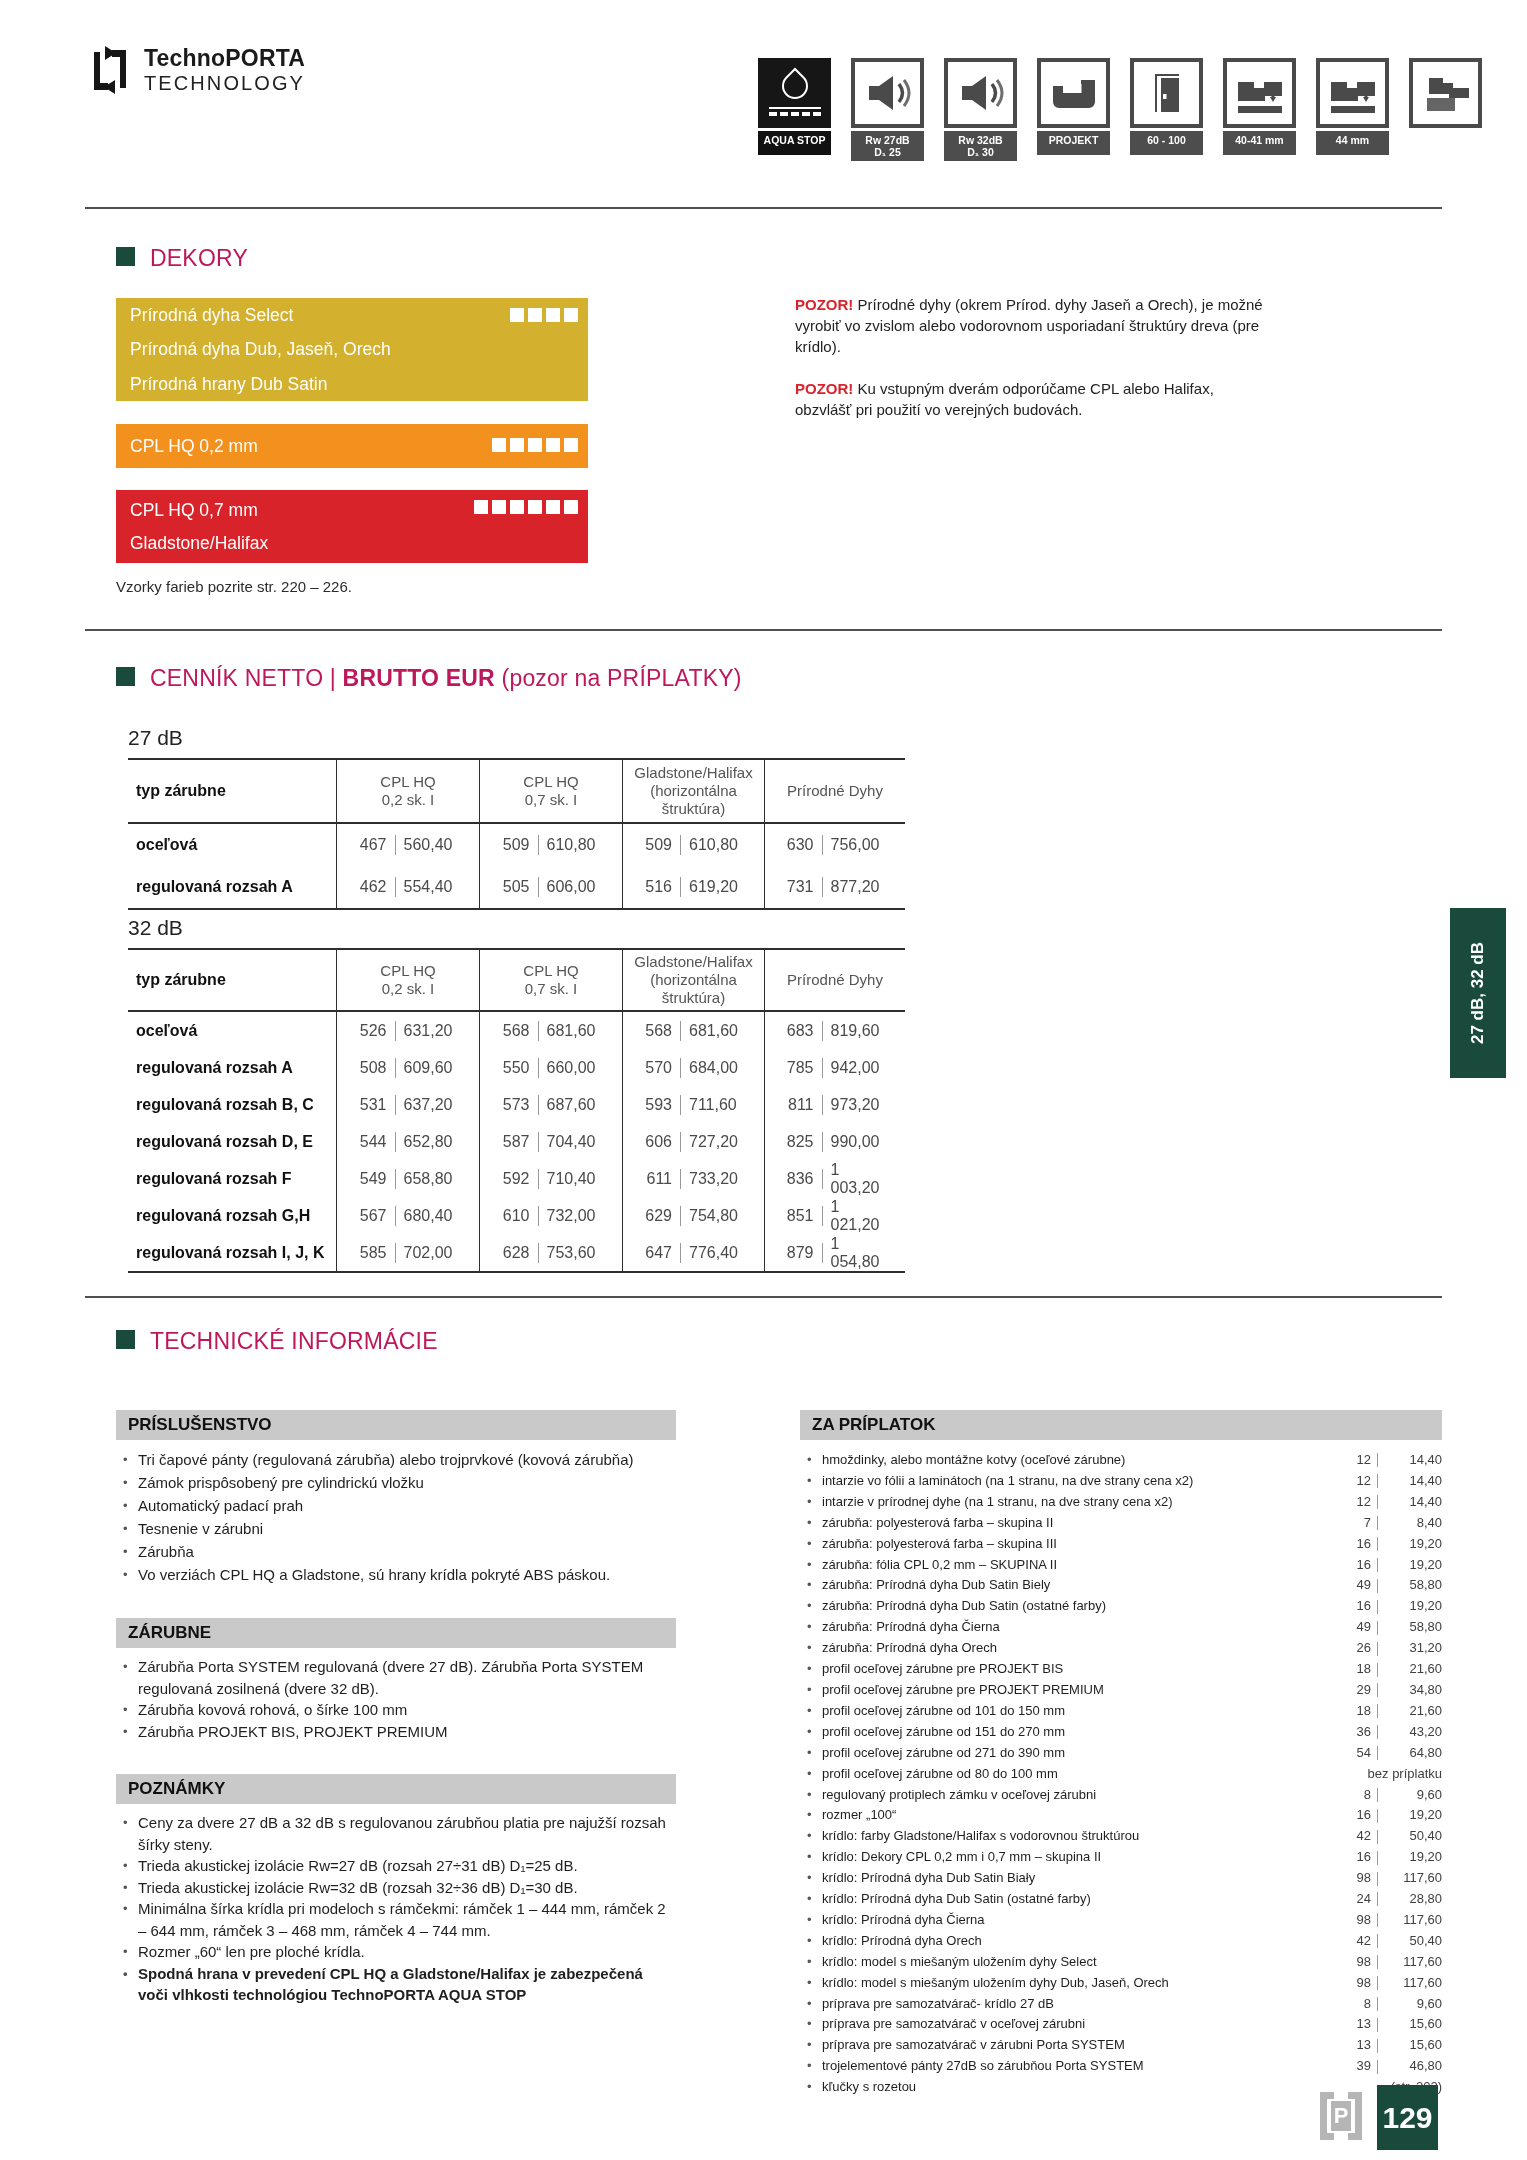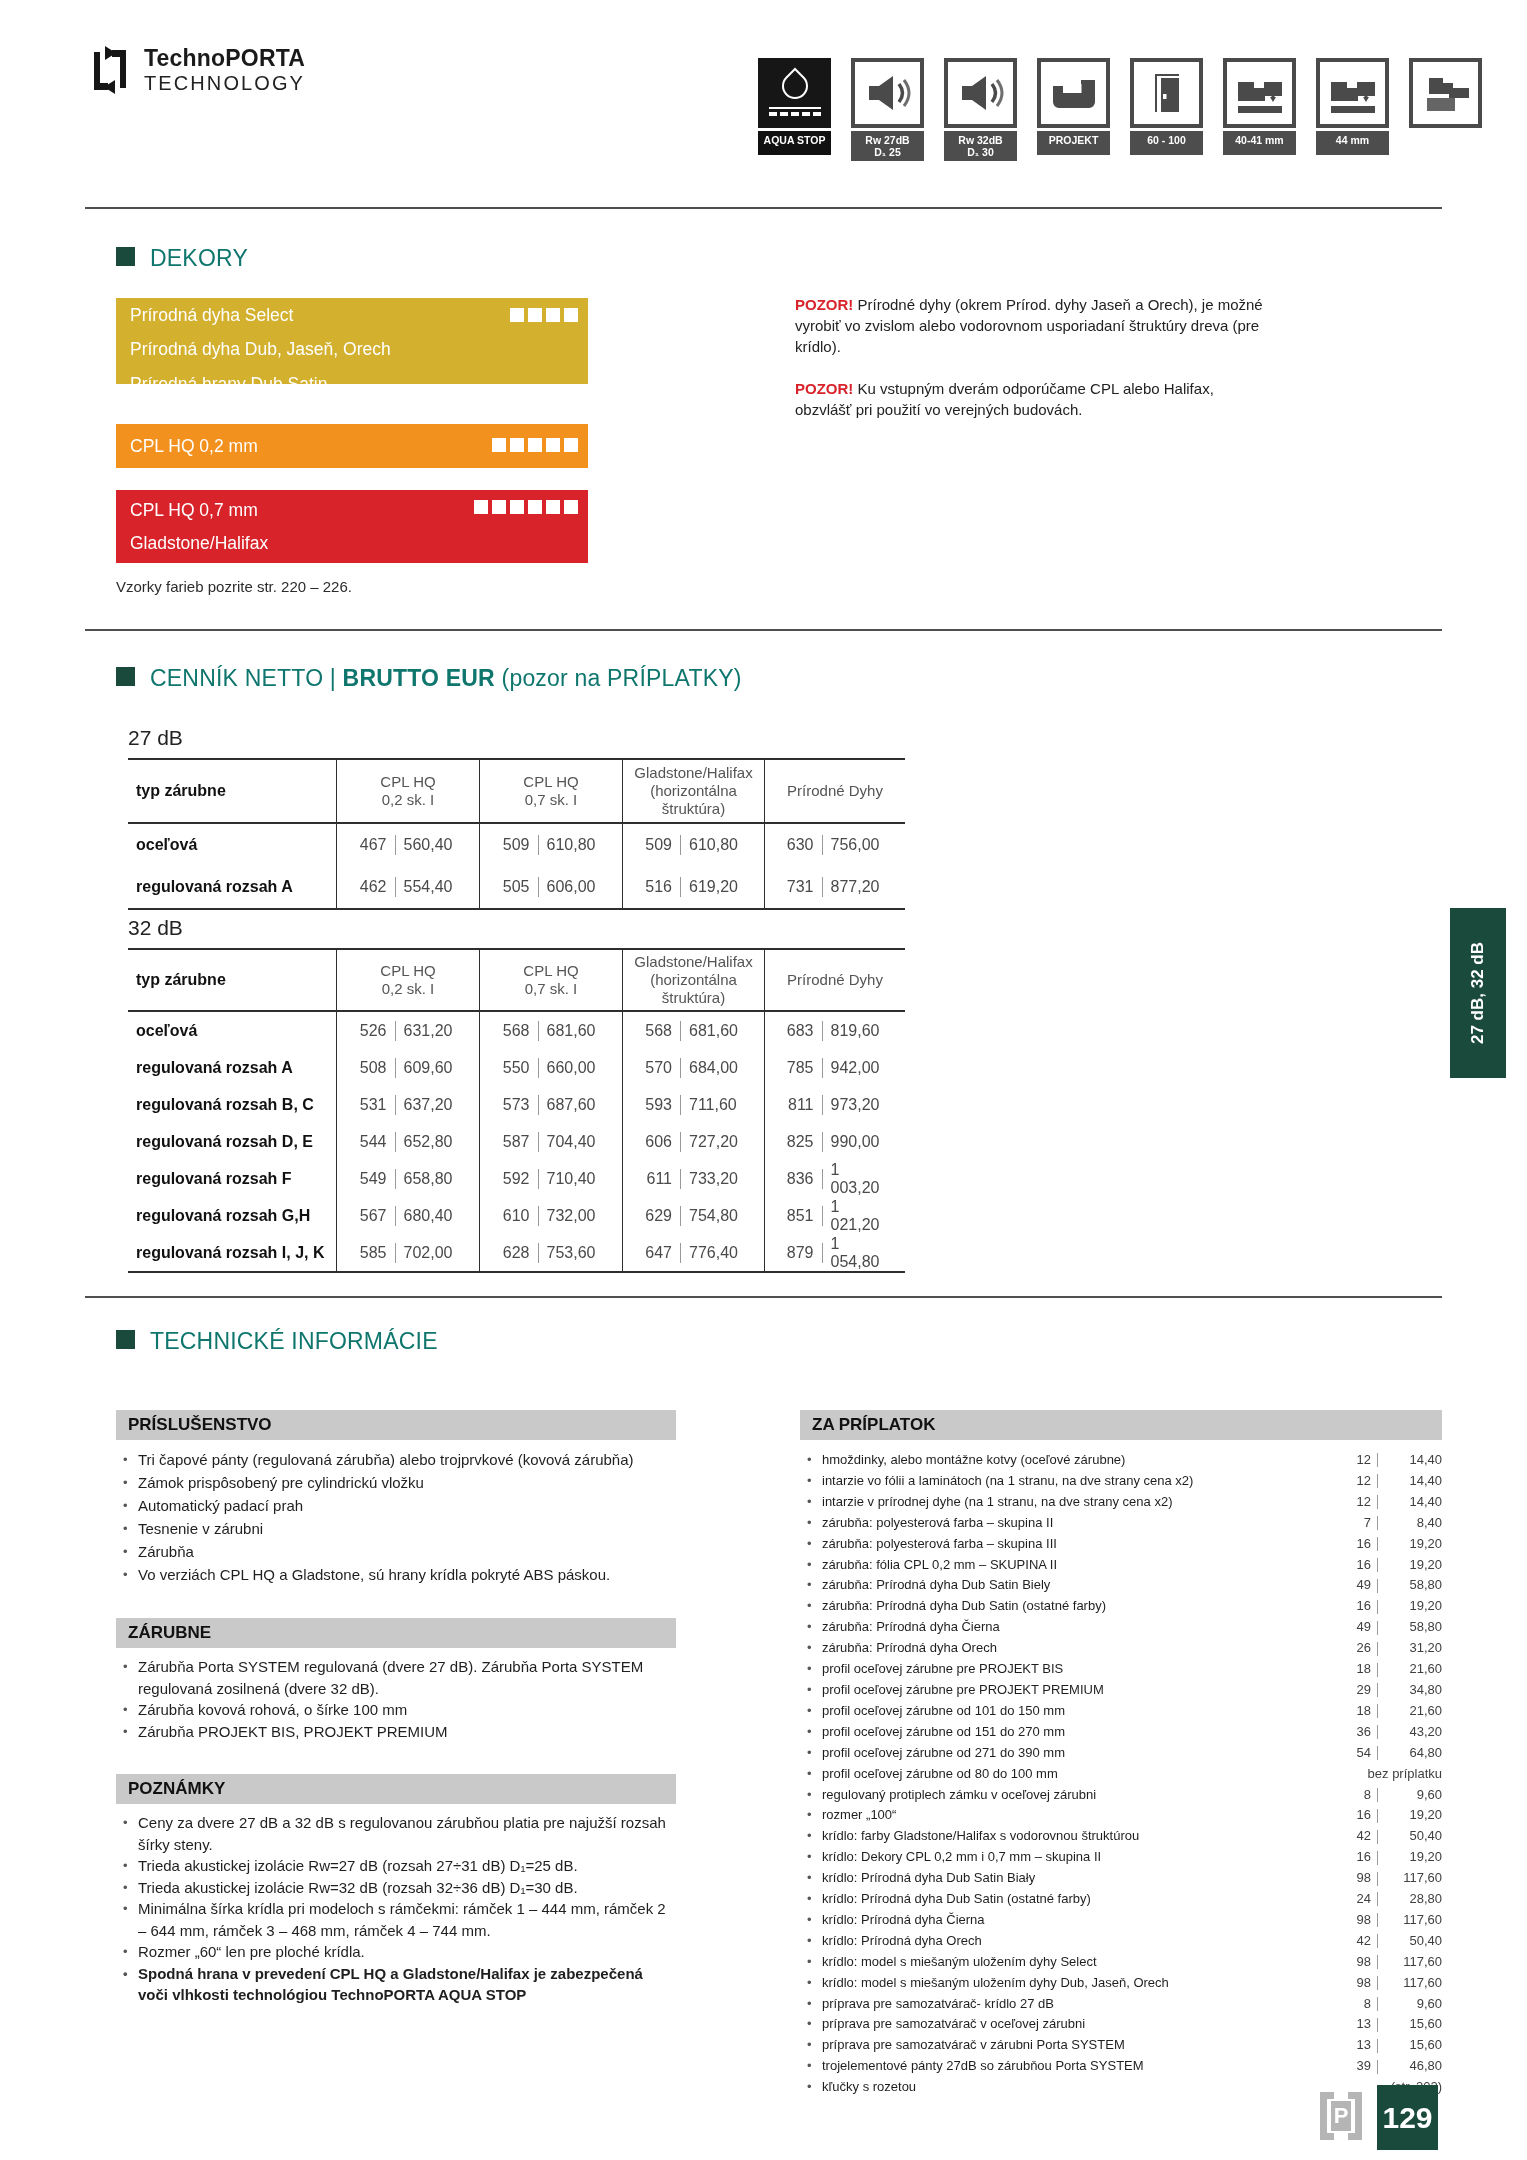--- a/index.html
+++ b/index.html
@@ -20,21 +20,21 @@
           font-size:10.5px;font-weight:bold;line-height:12px;padding:3px 1px;box-sizing:border-box;}
   .blabel.dark{background:#111;}
   .drop{width:22px;height:22px;border:2.5px solid #fff;border-radius:0 50% 50% 50%;
         transform:rotate(45deg);margin-top:2px;}
   .hatch{width:52px;border-bottom:4px dashed #fff;border-top:2px solid #fff;height:3px;margin-top:8px;}
 
   .rule{height:2px;background:#4f4f4f;left:85px;width:1357px;}
 
   
   .sq{width:19px;height:19px;background:#1a4a3c;position:absolute;}
-  .stitle{position:absolute;font-size:23px;color:#0f766e;letter-spacing:.2px;}
+  .stitle{position:absolute;font-size:23px;color:#be185d;letter-spacing:.2px;}
 
   
   .dbar{position:absolute;left:116px;width:472px;color:#fff;font-size:17.5px;box-sizing:border-box;
         padding:0 14px;}
   .dbar .ln{display:block;}
   .sqrow{position:absolute;top:10px;right:10px;display:flex;gap:4px;}
   .sqrow i{width:14px;height:14px;background:#fff;display:block;}
   .note{font-size:15px;color:#2c2c2c;}
 
   
@@ -187,21 +187,21 @@
         <rect x="6" y="28" width="28" height="13" fill="#4a4a4a" opacity=".85"></rect>
       </svg>
     </div>
   </div>
 
   <div class="abs rule" style="top:207px"></div>
 
   <div class="abs sq" style="left:116px;top:247px"></div>
   <div class="stitle" style="left:150px;top:245px">DEKORY</div>
 
-  <div class="dbar" style="top:298px;height:86px;background:#d4b02f;line-height:34.3px;">
+  <div class="dbar" style="top:298px;height:103px;background:#d4b02f;line-height:34.3px;">
     <span class="ln">Prírodná dyha Select</span>
     <span class="ln">Prírodná dyha Dub, Jaseň, Orech</span>
     <span class="ln">Prírodná hrany Dub Satin</span>
     <span class="sqrow">
         <i></i>
         <i></i>
         <i></i>
         <i></i>
       </span>
   </div>

